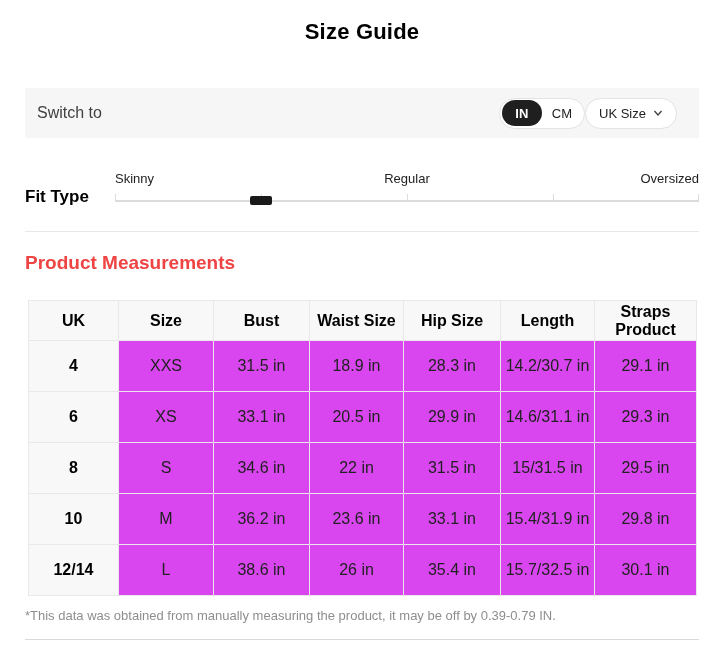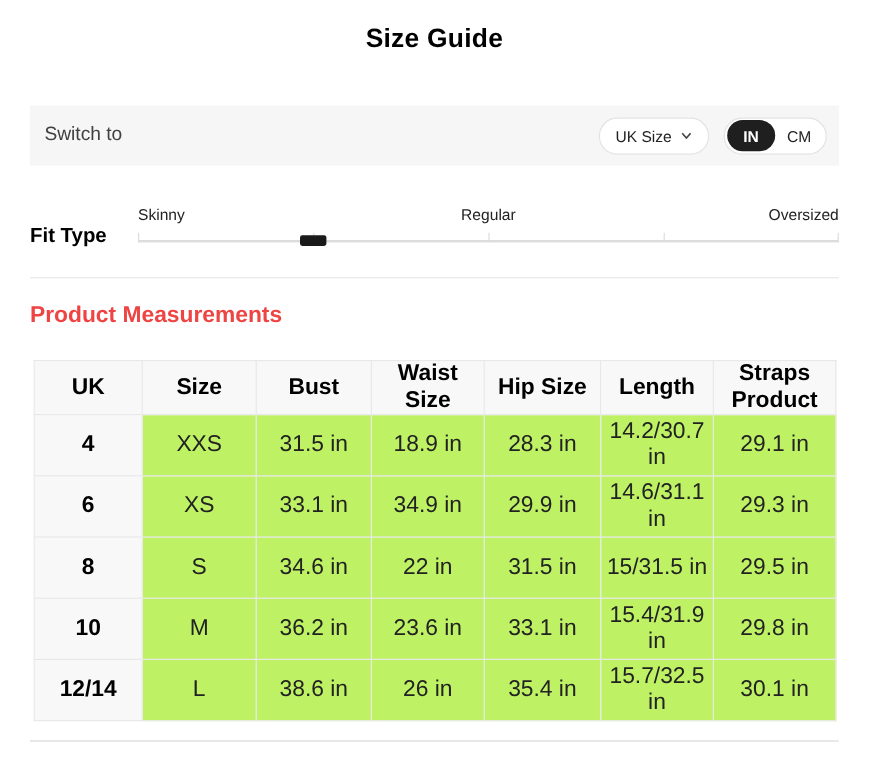--- a/index.html
+++ b/index.html
@@ -64,52 +64,52 @@
 
   .divider { margin:22px 25px 0 25px; border-top:1px solid #e8e8e8; }
   .bottom-divider { margin:16px 25px 0 25px; border-top:1px solid #d9d9d9; }
 
   
   .pm-heading {
     margin:20px 25px 0 25px; font-size:19px; font-weight:bold; color:#ef4444;
   }
   table.size-table {
     margin:26px 0 0 28px; border-collapse:collapse; table-layout:fixed;
-    width:668px; font-size:19px; color:#222;
+    width:668px; font-size:16px; color:#222;
   }
   .size-table th, .size-table td {
     border:1px solid #e8e8e8; text-align:center; vertical-align:middle;
   }
   .size-table th { height:40px; background:#f8f8f8; font-weight:bold; color:#000; }
-  .size-table td { height:51px; background:#bef264; }
+  .size-table td { height:51px; background:#d946ef; }
   .size-table td.first { background:#f8f8f8; font-weight:bold; color:#000; }
 
   .footnote { margin:12px 25px 0 25px; font-size:13px; color:#8e8e8e; }
 </style>
 </head>
 <body>
 
 <div class="page">
 
   <div class="title">Size Guide</div>
 
   <div class="switch-bar">
     <span class="switch-label">Switch to</span>
     <span class="switch-spacer"></span>
+    <span class="pill unit-toggle">
+      <span class="unit selected">IN</span>
+      <span class="unit">CM</span>
+    </span>
     <span class="pill size-dropdown">
       <span>UK Size</span>
       <span class="chevron">
         <svg width="10" height="10" viewBox="0 0 10 10">
             <polyline points="1.5,3 5,7 8.5,3" fill="none" stroke="#444" stroke-width="1.4"></polyline>
           </svg>
       </span>
-    </span>
-    <span class="pill unit-toggle">
-      <span class="unit selected">IN</span>
-      <span class="unit">CM</span>
     </span>
   </div>
 
   <div class="fit-section">
     <div class="fit-label">Fit Type</div>
     <div class="slider">
       <div class="slider-labels">
         <span class="slider-opt pos-0">Skinny</span>
         <span class="slider-opt pos-1">Regular</span>
         <span class="slider-opt pos-2">Oversized</span>
@@ -158,21 +158,21 @@
           <td>31.5 in</td>
           <td>18.9 in</td>
           <td>28.3 in</td>
           <td>14.2/30.7 in</td>
           <td>29.1 in</td>
         </tr>
         <tr>
           <td class="first">6</td>
           <td>XS</td>
           <td>33.1 in</td>
-          <td>34.9 in</td>
+          <td>20.5 in</td>
           <td>29.9 in</td>
           <td>14.6/31.1 in</td>
           <td>29.3 in</td>
         </tr>
         <tr>
           <td class="first">8</td>
           <td>S</td>
           <td>34.6 in</td>
           <td>22 in</td>
           <td>31.5 in</td>
@@ -193,16 +193,17 @@
           <td>L</td>
           <td>38.6 in</td>
           <td>26 in</td>
           <td>35.4 in</td>
           <td>15.7/32.5 in</td>
           <td>30.1 in</td>
         </tr>
       </tbody>
     </table>
 
+  <div class="footnote">*This data was obtained from manually measuring the product, it may be off by 0.39-0.79 IN.</div>
 
   <div class="bottom-divider"></div>
 
 </div>
 
 </body></html>

